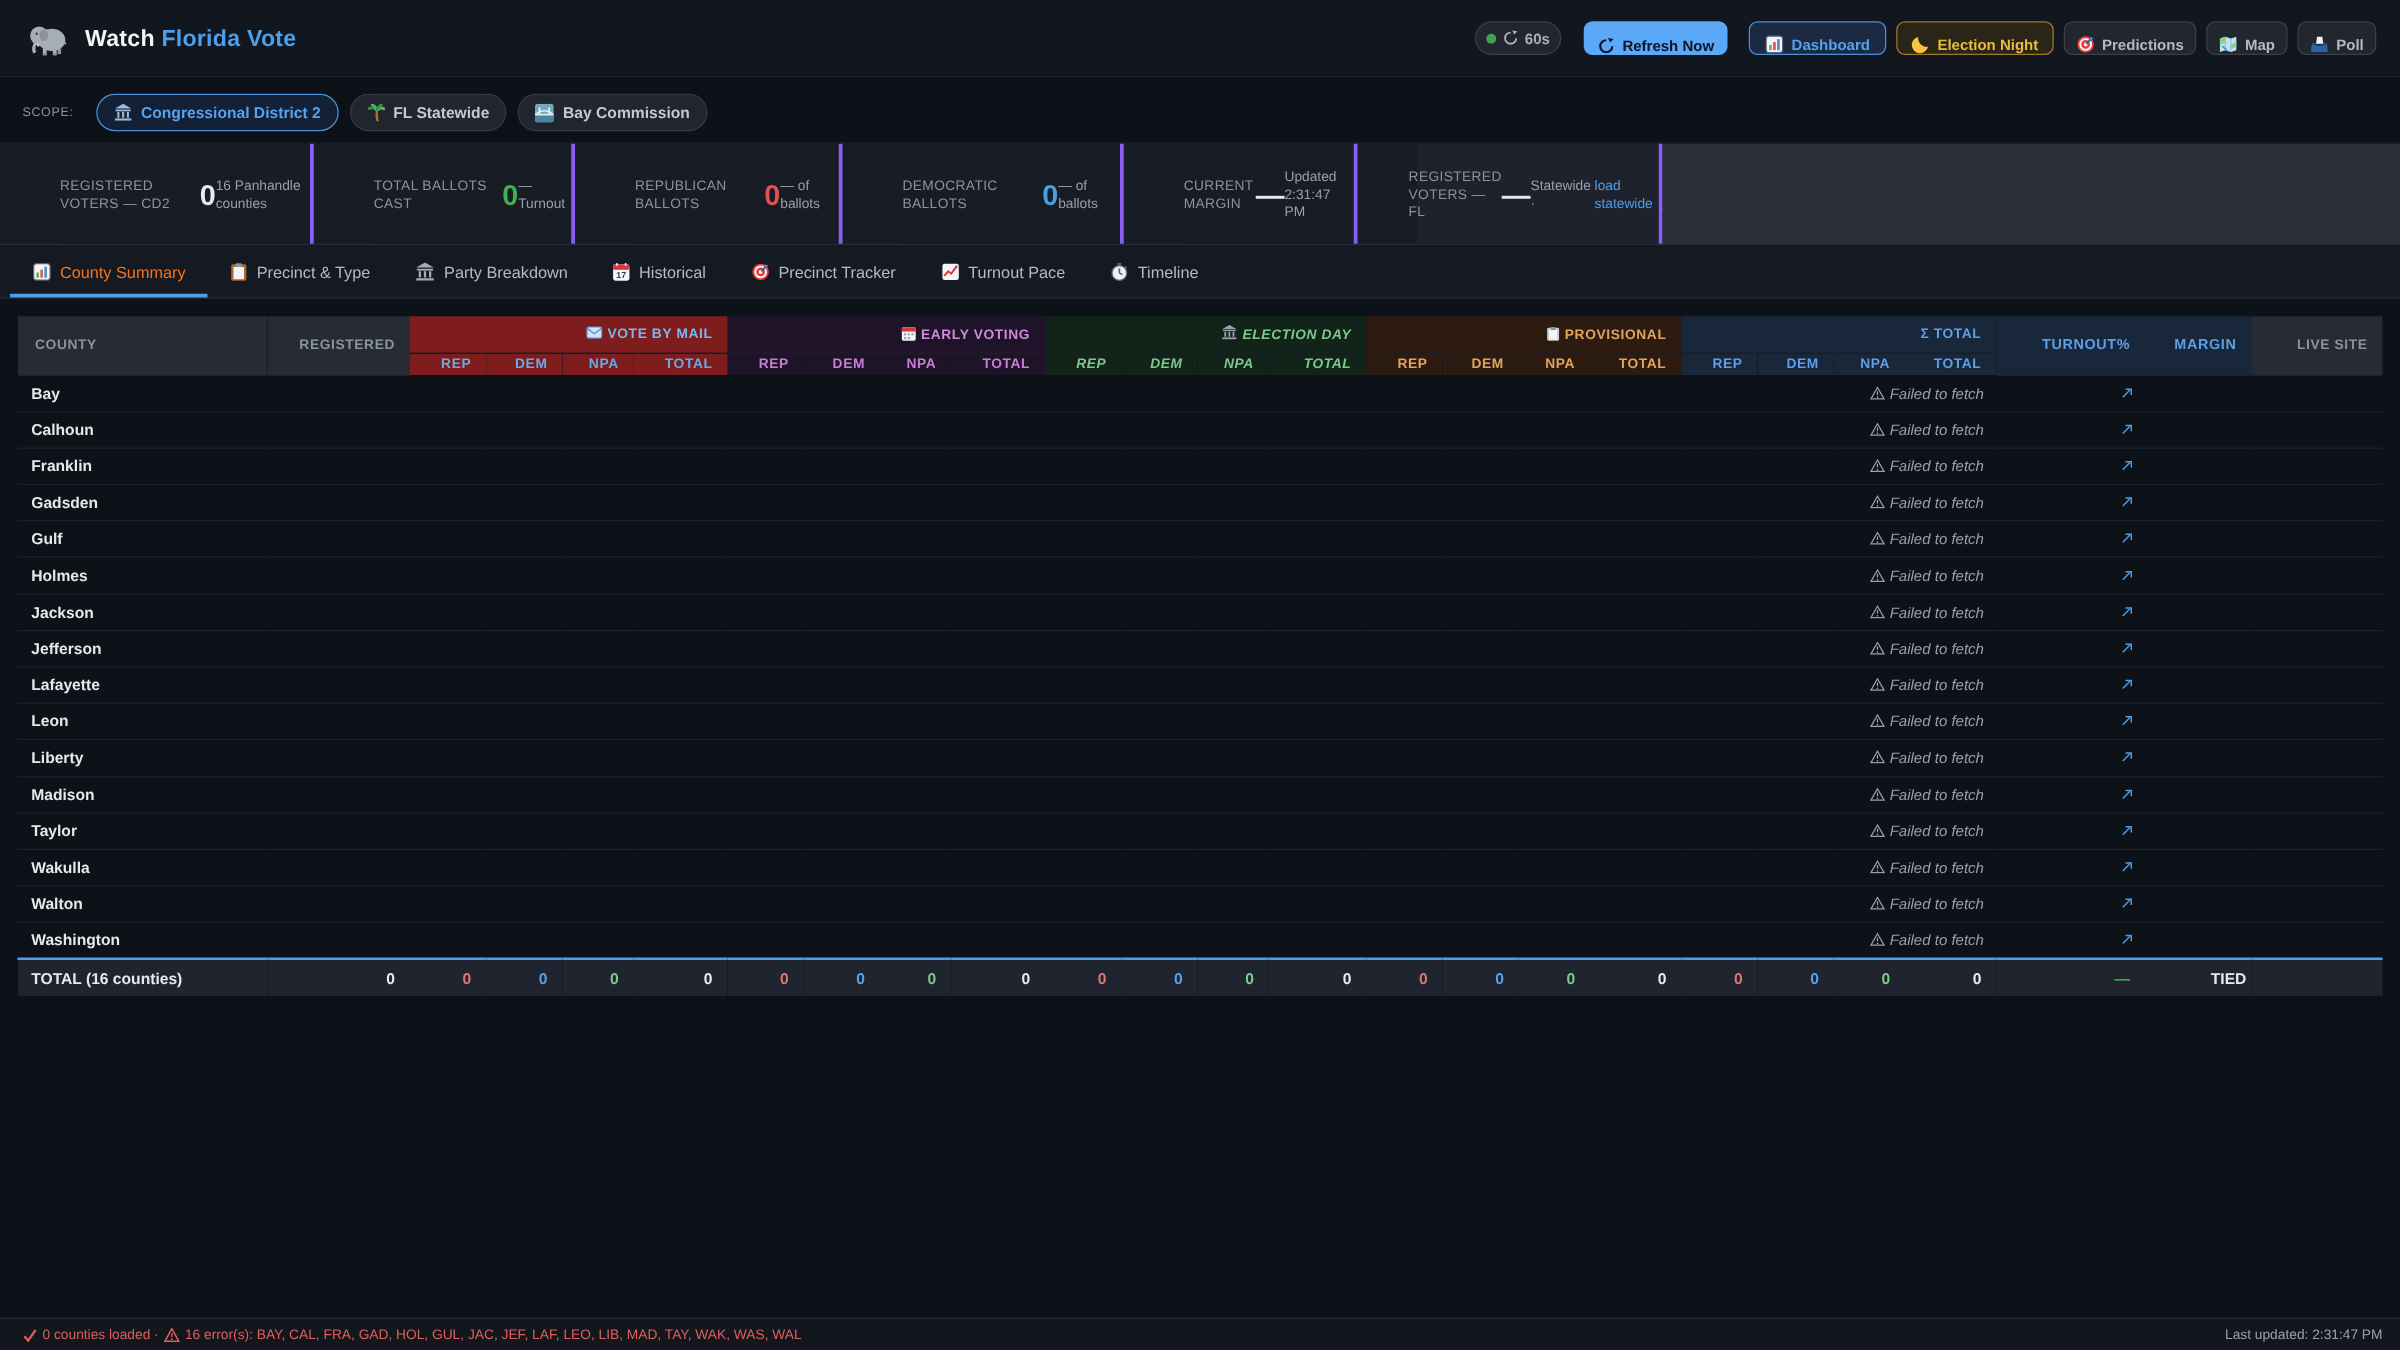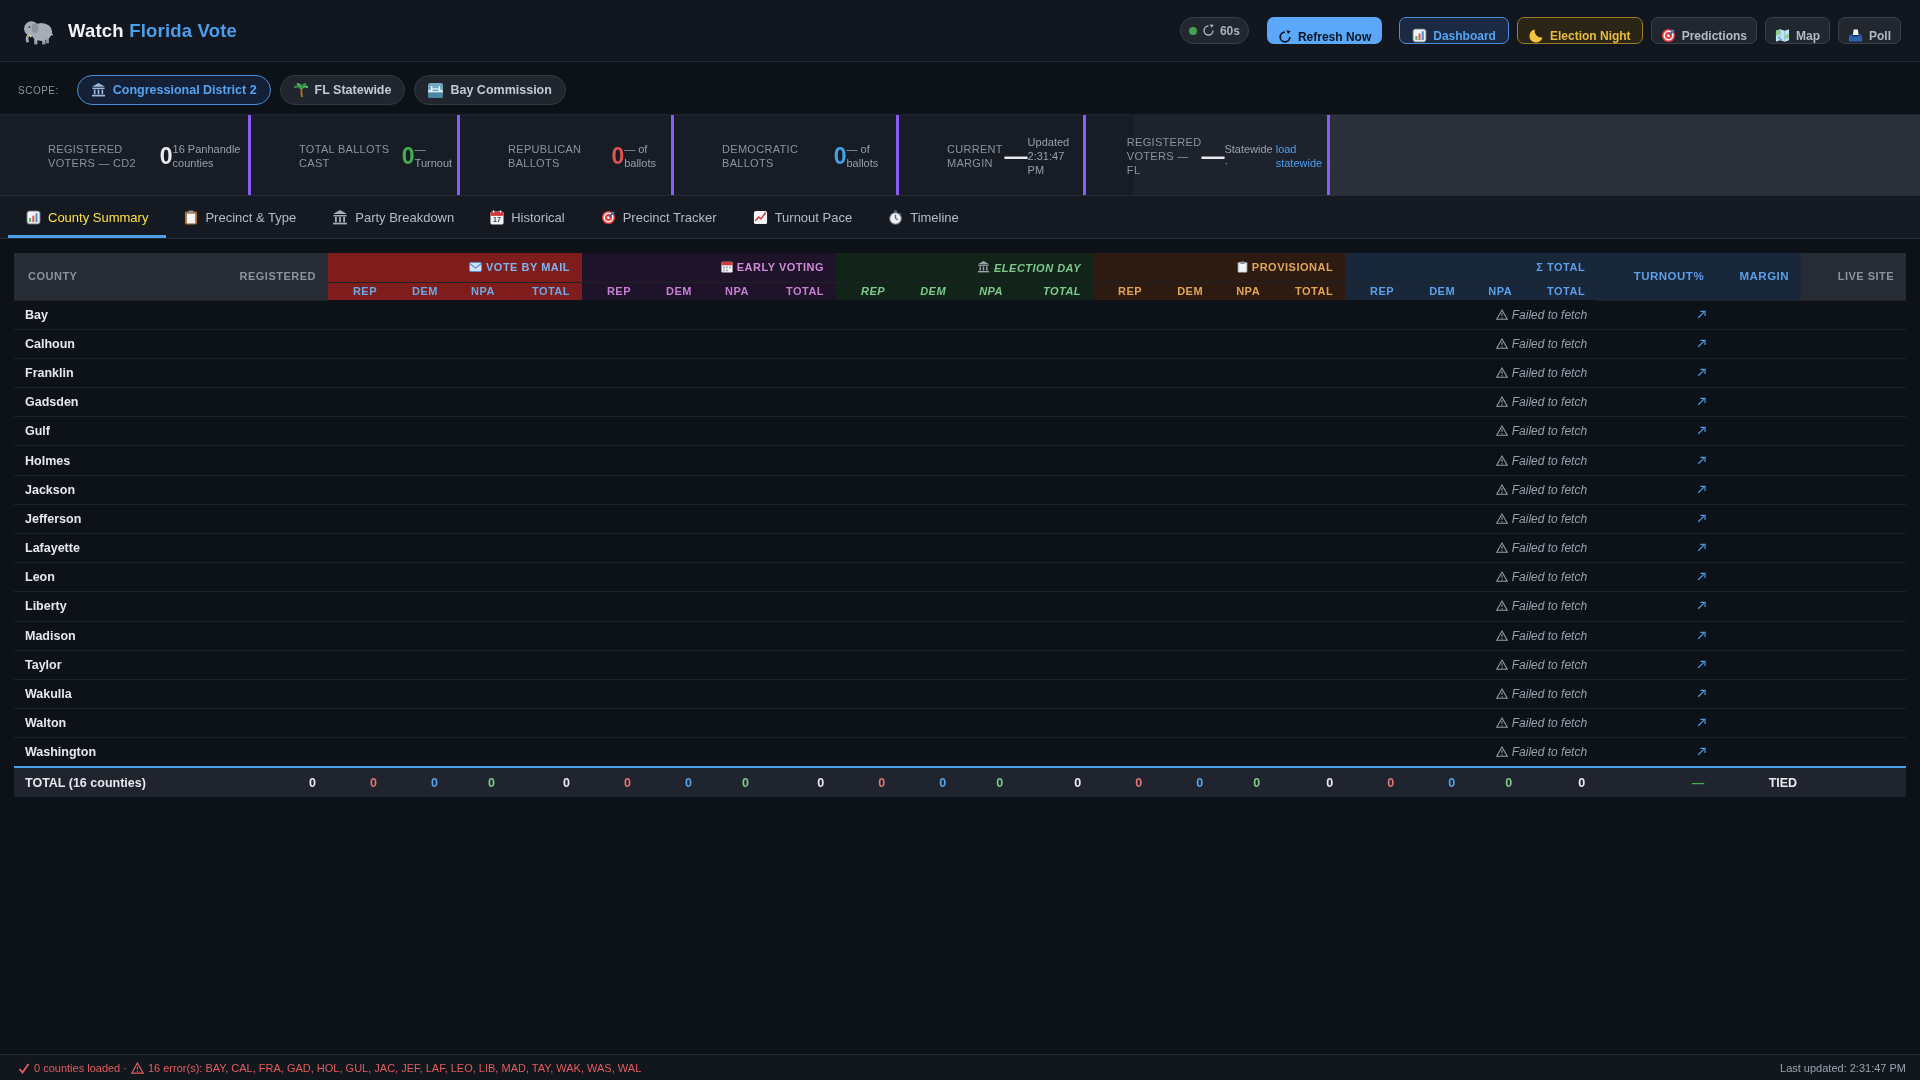--- a/index.html
+++ b/index.html
@@ -29,21 +29,21 @@
   .card .lb { font-size:11px; color:#8a93a0; letter-spacing:.3px; line-height:14px; }
   .card .vl { font-size:23px; font-weight:bold; line-height:26px; margin:2px 0 2px; color:#e8ebee; }
   .card .sb { font-size:11px; color:#97a0ab; line-height:14px; display:flex; align-items:center; }
   .card .vl.g { color:#43b04f; } .card .vl.r { color:#e05252; } .card .vl.b { color:#45a1e8; }
   .card.fl { background:#1d222c; }
   .filler { flex:1; background:#2b303a; }
   .lnk { color:#4d9fec; }
   
   .tabs { height:43px; background:#151a22; border-bottom:1px solid #262c37; display:flex; align-items:flex-end; padding-left:8px; }
   .tab { display:flex; align-items:center; gap:7px; font-size:13px; color:#b4bbc4; padding:0 18px; height:42px; position:relative; }
-  .tab.active { color:#fde047; }
+  .tab.active { color:#f97316; }
   .tab.active:after { content:""; position:absolute; left:0; right:0; bottom:0; height:3px; background:#4d9fec; }
   
   .twrap { margin:14px 14px 0; }
   table { border-collapse:collapse; table-layout:fixed; width:1892px; }
   th,td { overflow:hidden; white-space:nowrap; }
   thead th { font-size:11px; letter-spacing:.5px; font-weight:bold; }
   .h-gray { background:#262b34; color:#8a94a0; }
   th.cnty { text-align:left; padding-left:14px; }
   th.rgt, td.num { text-align:right; padding-right:12px; }
   .grp { text-align:right; padding-right:12px; height:29px; }

